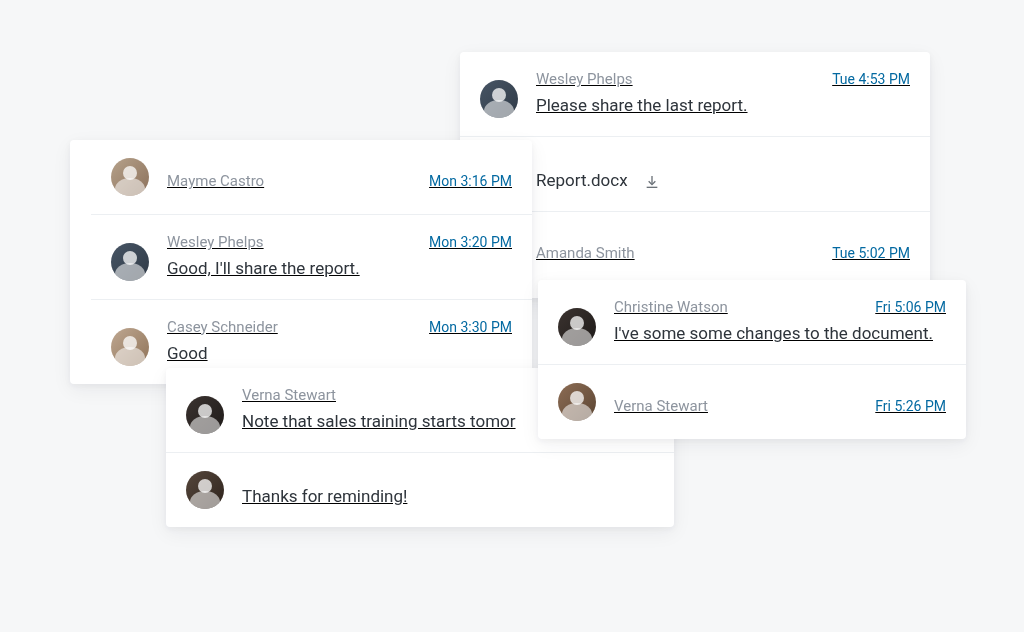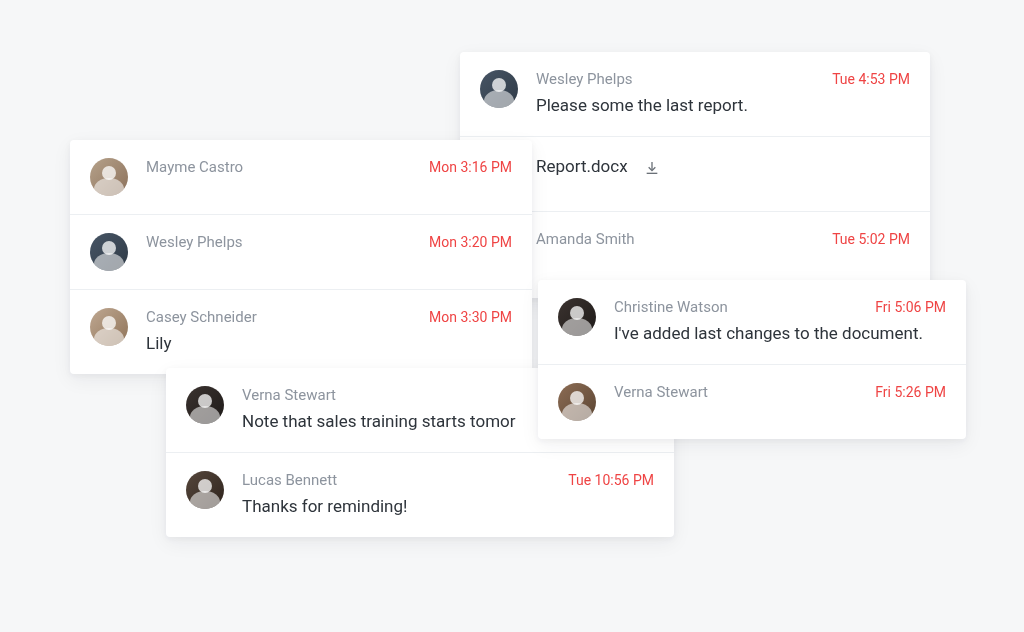--- a/index.html
+++ b/index.html
@@ -11,23 +11,24 @@
     overflow: hidden;
   }
   .card {
     position: absolute;
     background: #fff;
     border-radius: 4px;
     box-shadow: 0 6px 20px rgba(30,36,50,0.06), 0 2px 6px rgba(30,36,50,0.05);
   }
   .msg {
     display: flex;
-    align-items: flex-start;
+    align-items: flex-end;
     padding: 18px 20px 18px 20px;
     border-bottom: 1px solid #eceff2;
+    text-decoration: underline;
   }
   .msg:last-child { border-bottom: none; }
   .avatar {
     width: 38px; height: 38px;
     border-radius: 50%;
     flex: 0 0 38px;
     margin-right: 18px;
     background: linear-gradient(135deg, #c7b9a8, #8c7b6a);
     position: relative;
     overflow: hidden;
@@ -54,21 +55,21 @@
     align-items: baseline;
     margin-bottom: 6px;
   }
   .name {
     font-size: 15px;
     color: #8d949e;
     font-weight: 400;
   }
   .time {
     font-size: 14px;
-    color: #ef4444;
+    color: #0369a1;
     white-space: nowrap;
     margin-left: 12px;
   }
   .body {
     font-size: 17px;
     color: #2e343b;
     line-height: 1.4;
     white-space: nowrap;
     overflow: hidden;
   }
@@ -94,21 +95,21 @@
 <body>
 
 <div class="card" style="left:460px; top:52px; width:470px; z-index:1;">
   <div class="msg">
     <div class="avatar t2"></div>
     <div class="content">
       <div class="head">
         <span class="name">Wesley Phelps</span>
         <span class="time">Tue 4:53 PM</span>
       </div>
-      <div class="body">Please some the last report.</div>
+      <div class="body">Please share the last report.</div>
     </div>
   </div>
   <div class="msg">
     <div class="avatar t3" style="visibility:hidden"></div>
     <div class="content">
       <div class="body file">
         <span>Report.docx</span>
         <span class="dl-icon">
           <svg viewBox="0 0 24 24">
               <path d="M12 3v12"></path>
@@ -123,83 +124,80 @@
     <div class="avatar t3" style="visibility:hidden"></div>
     <div class="content">
       <div class="head">
         <span class="name">Amanda Smith</span>
         <span class="time">Tue 5:02 PM</span>
       </div>
     </div>
   </div>
 </div>
 
-<div class="card" style="left:70px; top:140px; width:462px; z-index:2;">
+<div class="card" style="left:70px; top:140px; width:462px; z-index:2;padding-left:21px;">
   <div class="msg">
     <div class="avatar t7"></div>
     <div class="content">
       <div class="head">
         <span class="name">Mayme Castro</span>
         <span class="time">Mon 3:16 PM</span>
       </div>
     </div>
   </div>
   <div class="msg">
     <div class="avatar t2"></div>
     <div class="content">
       <div class="head">
         <span class="name">Wesley Phelps</span>
         <span class="time">Mon 3:20 PM</span>
       </div>
+      <div class="body">Good, I'll share the report.</div>
     </div>
   </div>
   <div class="msg">
     <div class="avatar t8"></div>
     <div class="content">
       <div class="head">
         <span class="name">Casey Schneider</span>
         <span class="time">Mon 3:30 PM</span>
       </div>
-      <div class="body">Lily</div>
+      <div class="body">Good</div>
     </div>
   </div>
 </div>
 
 <div class="card" style="left:166px; top:368px; width:508px; z-index:3;">
   <div class="msg">
     <div class="avatar t4"></div>
     <div class="content">
       <div class="head">
         <span class="name">Verna Stewart</span>
         <span class="time"></span>
       </div>
       <div class="body">Note that sales training starts tomor</div>
     </div>
   </div>
   <div class="msg">
     <div class="avatar t5"></div>
     <div class="content">
-      <div class="head">
-        <span class="name">Lucas Bennett</span>
-        <span class="time">Tue 10:56 PM</span>
-      </div>
       <div class="body">Thanks for reminding!</div>
     </div>
   </div>
 </div>
 
 <div class="card" style="left:538px; top:280px; width:428px; z-index:4;">
   <div class="msg">
     <div class="avatar t4"></div>
     <div class="content">
       <div class="head">
         <span class="name">Christine Watson</span>
         <span class="time">Fri 5:06 PM</span>
       </div>
-      <div class="body">I've added last changes to the document.</div>
+      <div class="body">I've some some changes to the document.</div>
     </div>
   </div>
   <div class="msg">
     <div class="avatar t6"></div>
     <div class="content">
       <div class="head">
         <span class="name">Verna Stewart</span>
         <span class="time">Fri 5:26 PM</span>
       </div>
     </div>

